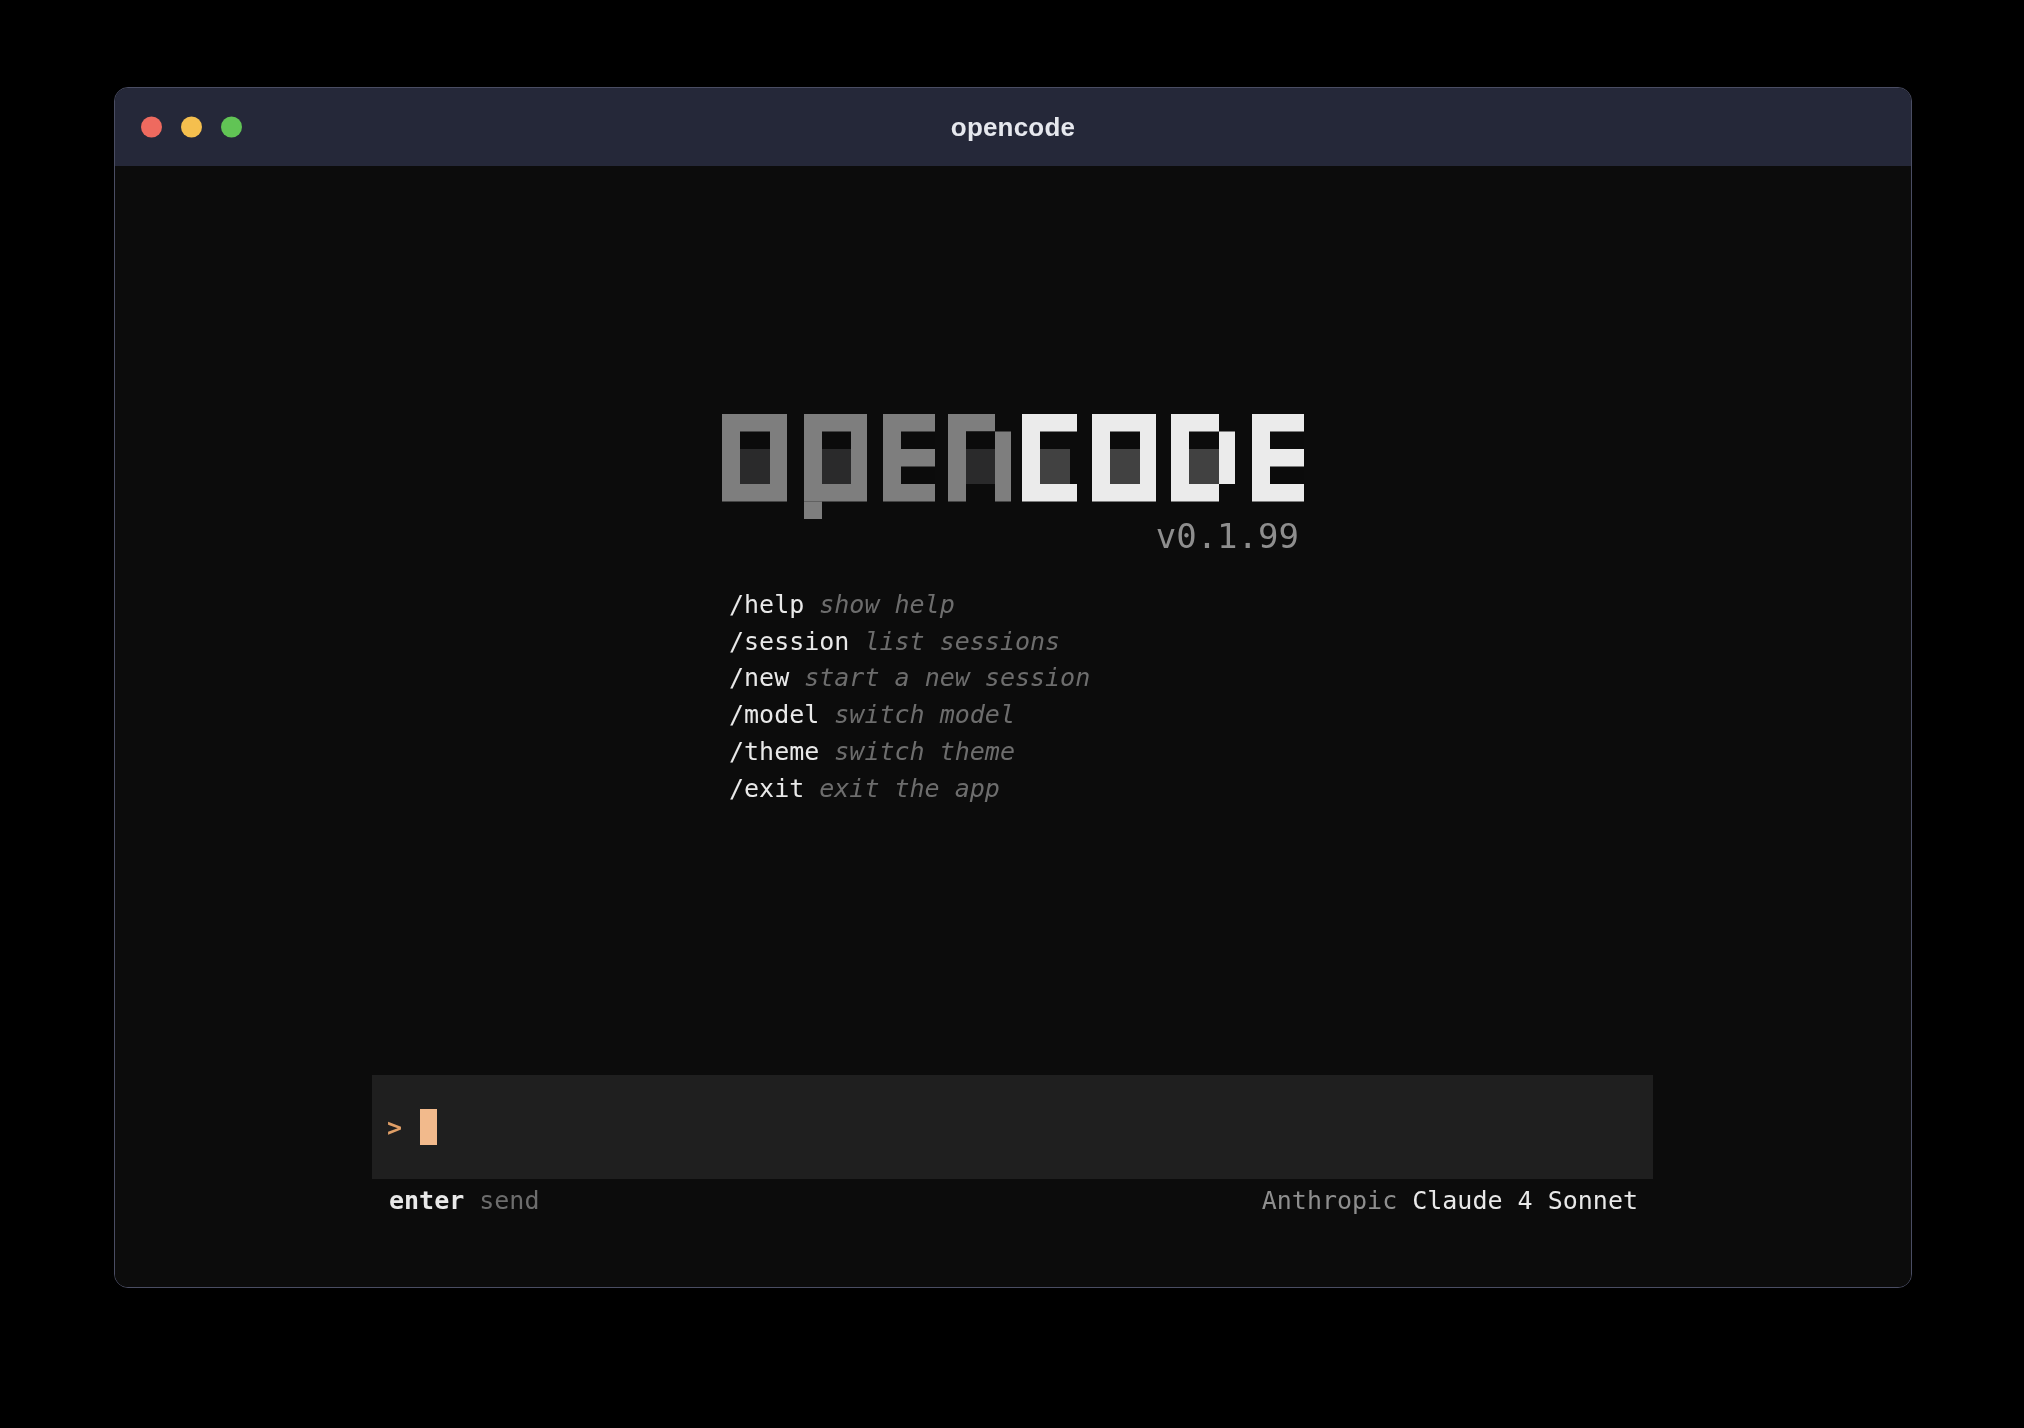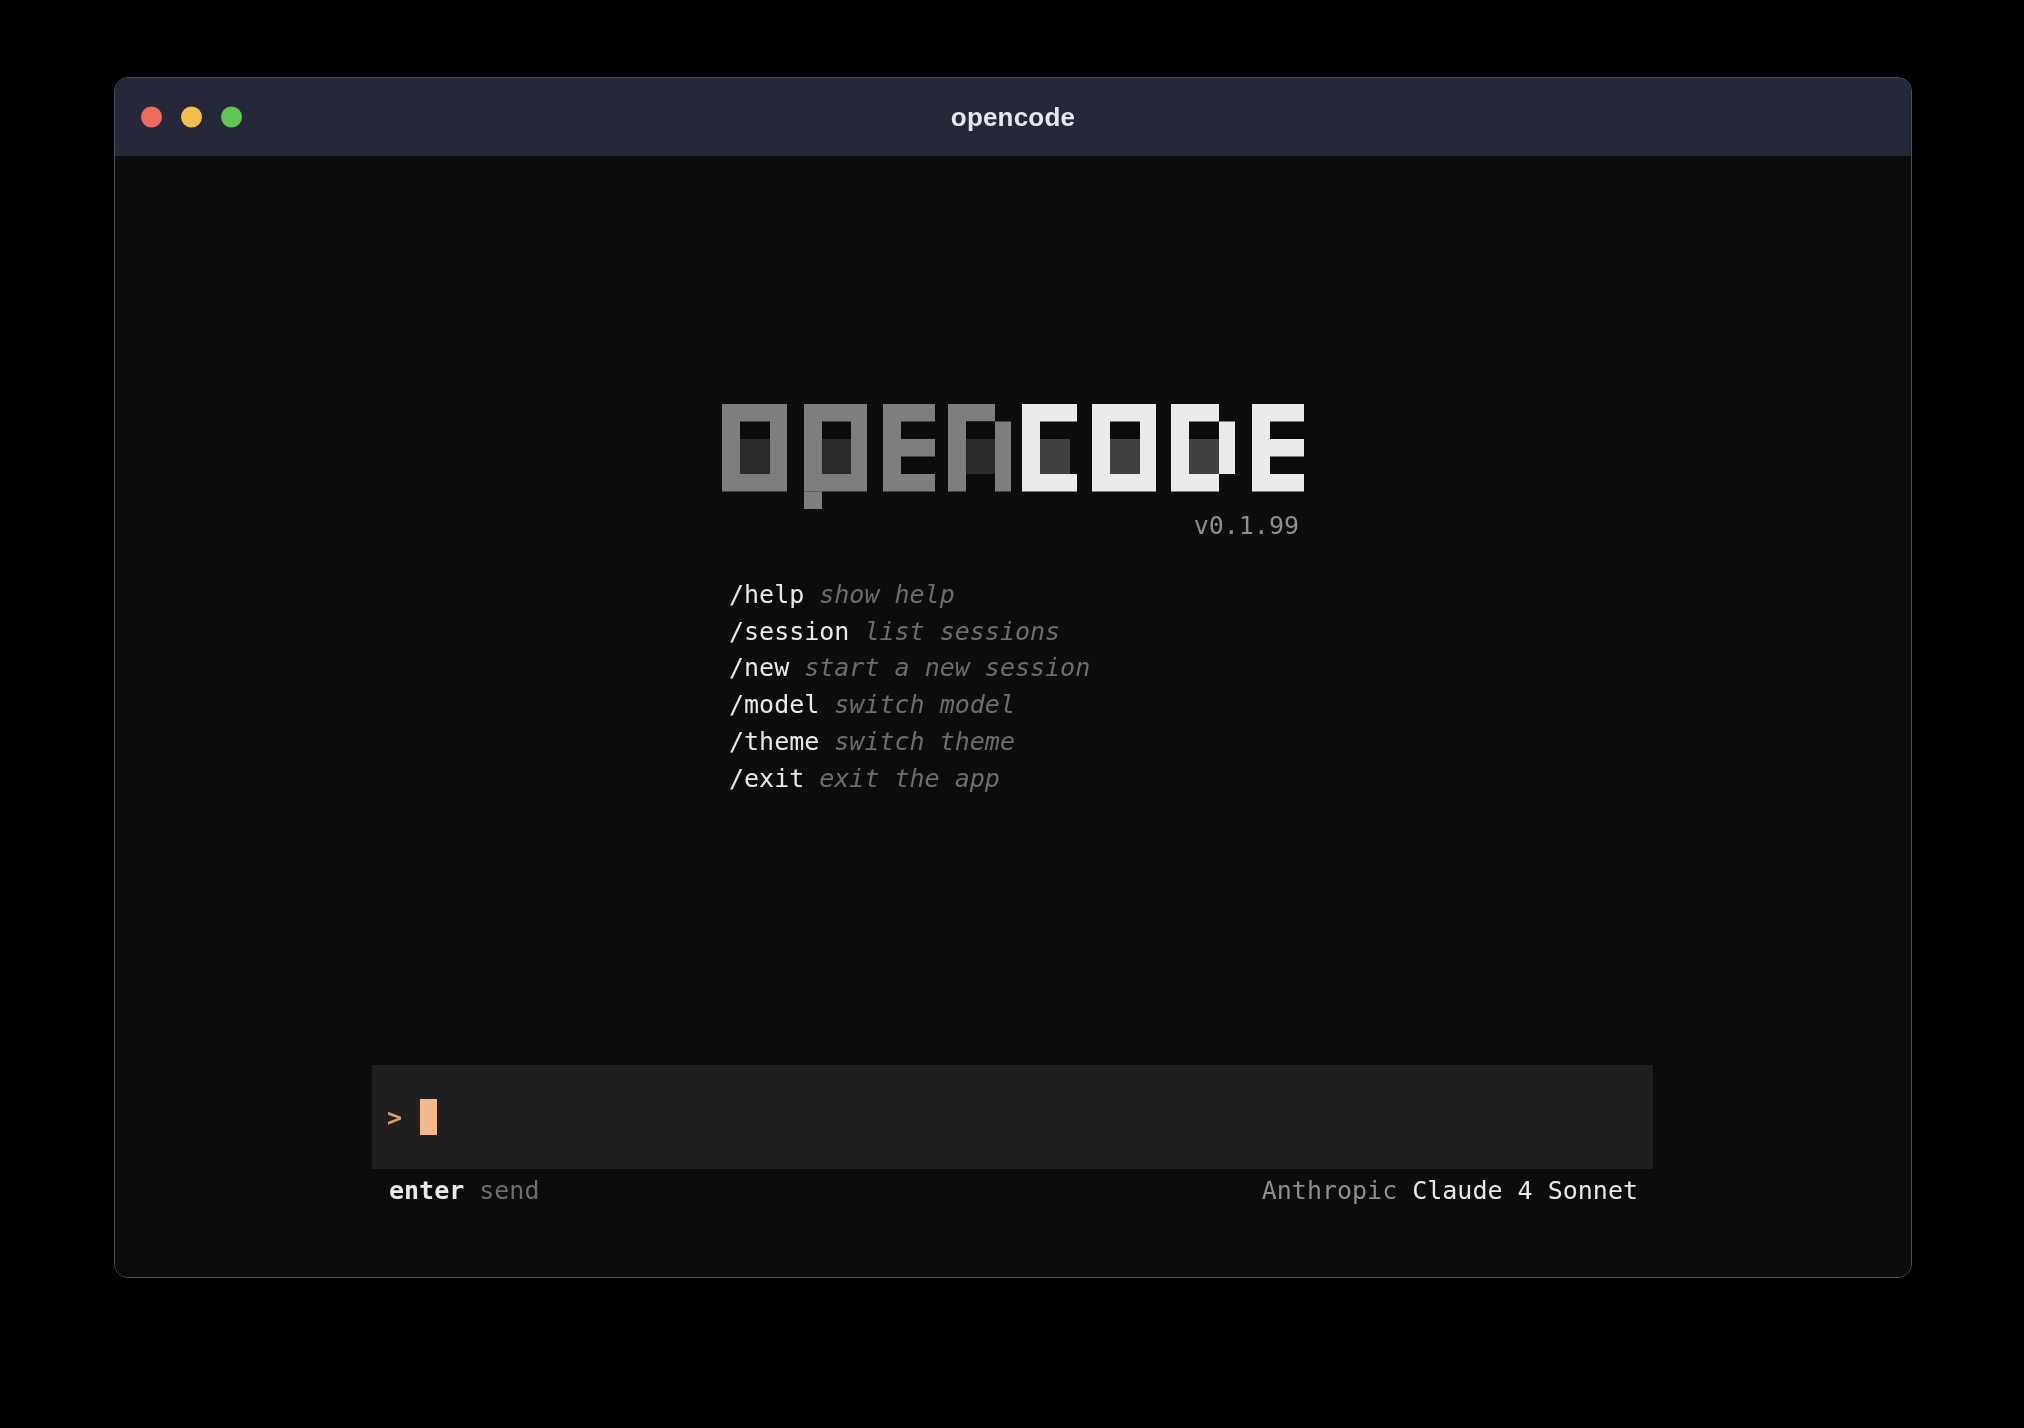--- a/index.html
+++ b/index.html
@@ -4,21 +4,21 @@
 <style>
   * { margin: 0; padding: 0; box-sizing: border-box; }
   html, body {
     width: 2024px; height: 1428px;
     background: #000000;
     overflow: hidden;
     font-family: "DejaVu Sans Mono", monospace;
   }
   .window {
     position: absolute;
-    left: 114px; top: 77px;
+    left: 114px; top: 87px;
     width: 1798px; height: 1201px;
     border-radius: 14px;
     border: 1px solid var(--window-border, #4a4d63);
     background: var(--content-bg, #0c0c0c);
     overflow: hidden;
   }
   .titlebar {
     position: relative;
     height: 78px;
     background: var(--titlebar-bg, #252839);
@@ -53,21 +53,21 @@
     position: absolute;
     left: 50%; top: 248px;
     transform: translateX(-50%);
     width: 582px;
   }
   .logo { display: block; width: 582px; height: 105px; }
   .version {
     margin-top: 2px;
     padding-right: 5px;
     text-align: right;
-    font-size: 25px;
+    font-size: 34px;
     line-height: 30px;
     color: var(--text-mid, #8e8e8e);
   }
   .cmdlist { margin-top: 36px; margin-left: 7px; }
   .cmd-row {
     display: flex;
     gap: 15px;
     font-size: 25px;
     line-height: 36.7px;
     white-space: pre;

